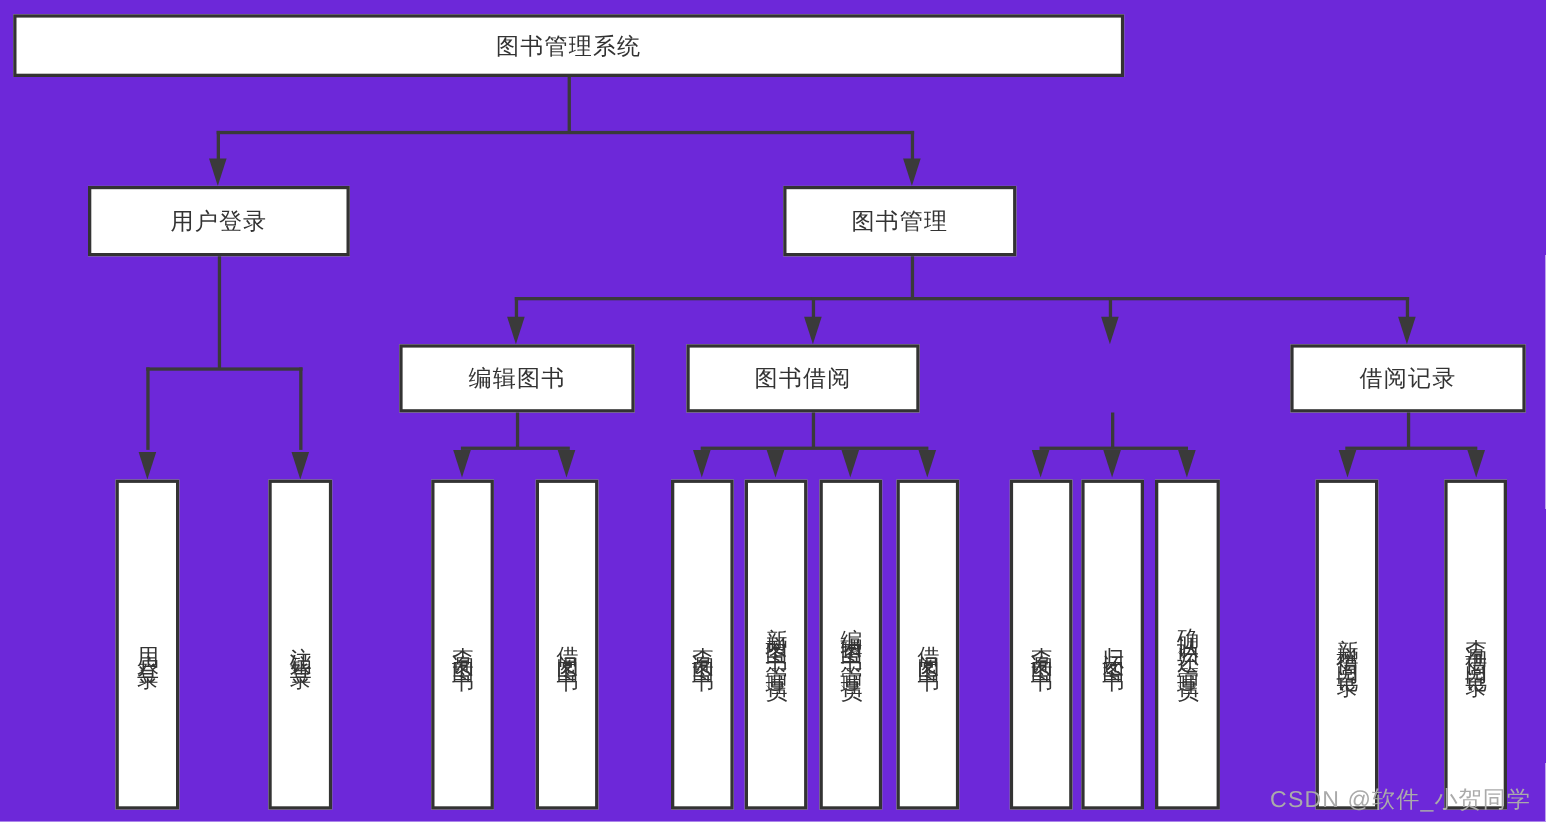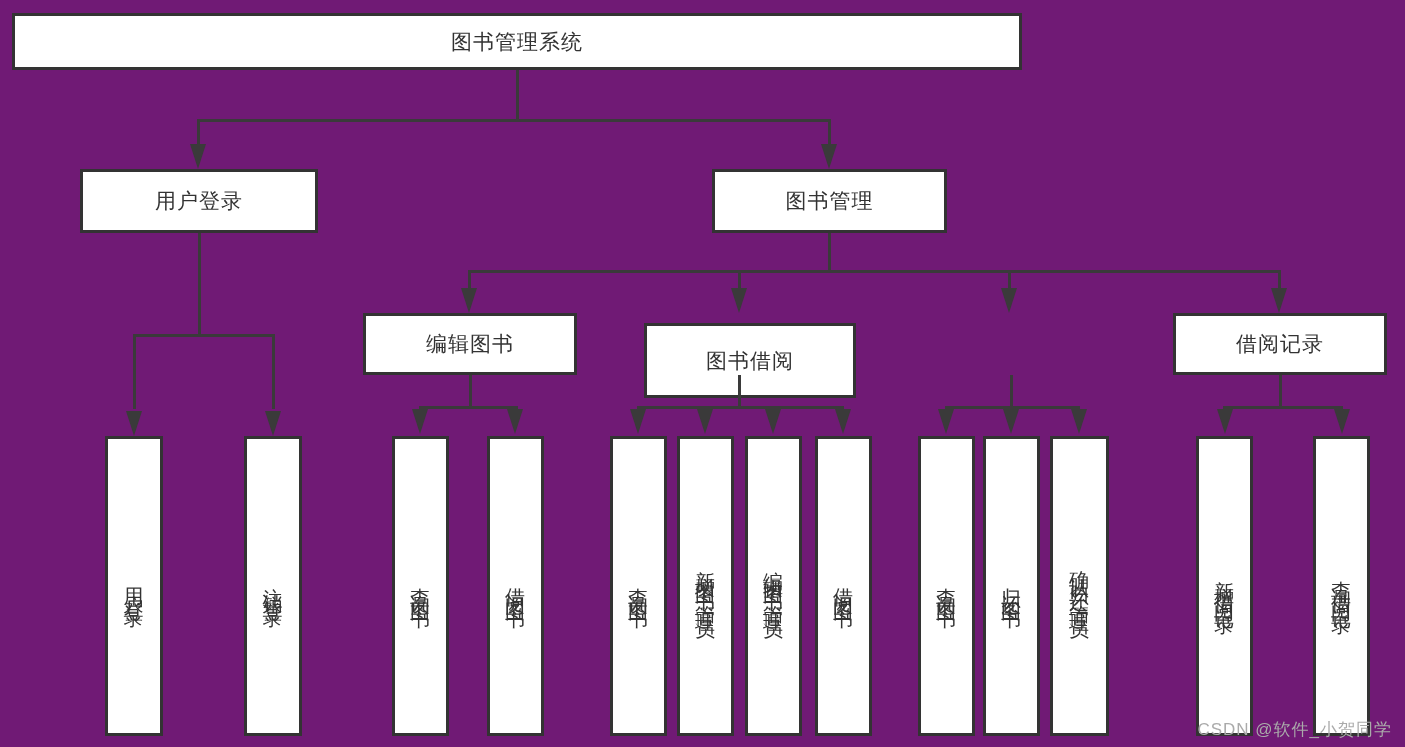--- a/index.html
+++ b/index.html
@@ -1,20 +1,20 @@
 <!DOCTYPE html>
 <html><head>
 <meta charset="utf-8">
 <style>
   html, body { margin: 0; padding: 0; background: #ffffff; }
   #canvas {
     position: relative;
     width: 1405px;
     height: 747px;
-    background: #701a75;
+    background: #6d28d9;
     font-family: "Liberation Sans", sans-serif;
     overflow: hidden;
   }
   .node {
     position: absolute;
     box-sizing: border-box;
     border: 3px solid #333333;
     background: #ffffff;
     display: flex;
     align-items: center;
@@ -51,21 +51,21 @@
     width: 0; height: 0;
     border-left: 8px solid transparent;
     border-right: 8px solid transparent;
     border-top: 25px solid #3a3a3a;
   }
   .watermark {
     position: absolute;
     right: 13px;
     bottom: 6px;
     color: #aaaaaa;
-    font-size: 17px;
+    font-size: 21px;
     letter-spacing: 1px;
   }
 </style>
 </head>
 <body>
 
 <div id="canvas">
 
   <div class="node" style="left:12px; top:13px; width:1010px; height:57px;">
     <span>图书管理系统</span>
@@ -74,21 +74,21 @@
   <div class="vline" style="left:516px; top:70px; height:50px;"></div>
   <div class="hline" style="left:197px; top:119px; width:634px;"></div>
   <div class="vline" style="left:197px; top:119px; height:28px;"></div>
   <div class="vline" style="left:828px; top:119px; height:28px;"></div>
   <div class="arrow" style="left:190px; top:144px;"></div>
   <div class="arrow" style="left:821px; top:144px;"></div>
 
   <div class="node" style="left:80px; top:169px; width:238px; height:64px;">
     <span>用户登录</span>
   </div>
-  <div class="node" style="left:712px; top:169px; width:235px; height:64px;">
+  <div class="node" style="left:712px; top:169px; width:212px; height:64px;">
     <span>图书管理</span>
   </div>
 
   <div class="vline" style="left:198px; top:233px; height:103px;"></div>
   <div class="hline" style="left:133px; top:334px; width:142px;"></div>
   <div class="vline" style="left:133px; top:334px; height:75px;"></div>
   <div class="vline" style="left:272px; top:334px; height:75px;"></div>
   <div class="arrow" style="left:126px; top:411px;"></div>
   <div class="arrow" style="left:265px; top:411px;"></div>
 
@@ -99,21 +99,21 @@
   <div class="vline" style="left:1008px; top:270px; height:20px;"></div>
   <div class="vline" style="left:1278px; top:270px; height:20px;"></div>
   <div class="arrow" style="left:461px; top:288px;"></div>
   <div class="arrow" style="left:731px; top:288px;"></div>
   <div class="arrow" style="left:1001px; top:288px;"></div>
   <div class="arrow" style="left:1271px; top:288px;"></div>
 
   <div class="node" style="left:363px; top:313px; width:214px; height:62px;">
     <span>编辑图书</span>
   </div>
-  <div class="node" style="left:644px; top:313px; width:212px; height:75px;margin-top:10px;">
+  <div class="node" style="left:624px; top:313px; width:212px; height:62px;">
     <span>图书借阅</span>
   </div>
   <div class="node" style="left:1173px; top:313px; width:214px; height:62px;">
     <span>借阅记录</span>
   </div>
 
   <div class="vline" style="left:469px; top:375px; height:33px;"></div>
   <div class="hline" style="left:419px; top:406px; width:99px;"></div>
   <div class="arrow" style="left:412px; top:409px;"></div>
   <div class="arrow" style="left:507px; top:409px;"></div>

